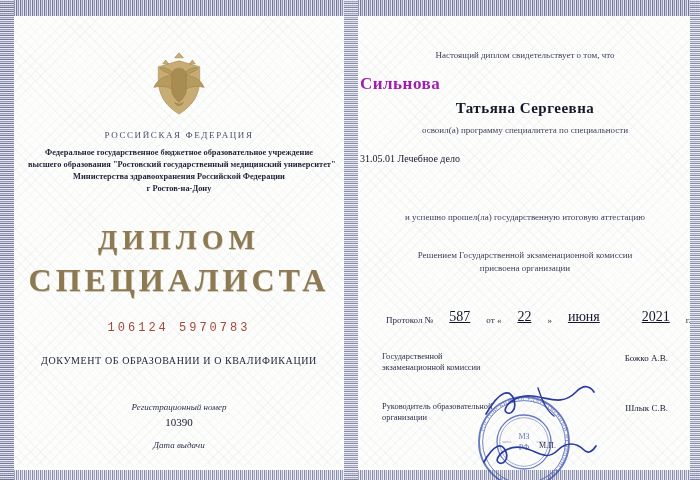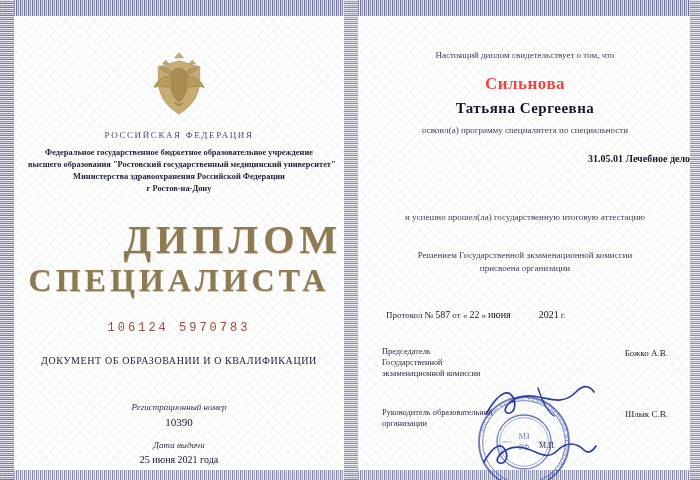--- a/index.html
+++ b/index.html
@@ -118,27 +118,26 @@
   .org-block {
     font-size: 8.4px;
     line-height: 12px;
     font-weight: bold;
     color: #1f2338;
     padding: 0 12px;
   }
   .org-block div { white-space: nowrap; }
   .title-main {
     margin-top: 24px;
-    font-size: 40px;
+    font-size: 28px;
     letter-spacing: 5px;
     font-weight: bold;
     color: #8d7a52;
     line-height: 42px;
     text-shadow: 0.5px 0.5px 0 rgba(120,100,60,.35);
-    text-align: right;
   }
   .title-sub {
     font-size: 32px;
     letter-spacing: 4px;
     font-weight: bold;
     color: #8d7a52;
     line-height: 38px;
     text-shadow: 0.5px 0.5px 0 rgba(120,100,60,.35);
   }
   .serial {
@@ -183,56 +182,55 @@
     top: 16px; left: 360px;
     width: 330px; height: 448px;
     color: #2c2f45;
   }
   .r-line {
     text-align: center;
     font-size: 9px;
     color: #3a3e58;
   }
   .r-name {
-    text-align: center;
     font-size: 17px;
     font-weight: bold;
-    color: #ef4444;
+    color: #a21caf;
     letter-spacing: .5px;
   }
   .r-name2 {
     text-align: center;
     font-size: 15px;
     font-weight: bold;
     color: #14172a;
     letter-spacing: .5px;
   }
   .r-spec {
-    text-align: right;
+    text-align: left;
     font-size: 10px;
     color: #14172a;
-    font-weight: bold;
   }
   .r-qual {
     text-align: center;
     font-size: 10px;
     color: #14172a;
   }
   .proto-row {
     display: flex;
     align-items: flex-end;
     font-size: 9px;
     color: #2b2f48;
     padding: 0 26px;
   }
   .proto-row .lbl { white-space: nowrap; }
   .proto-row .val {
-    font-size: 10px;
+    font-size: 14px;
     color: #14172a;
-    margin: 0 2px;
+    margin: 0 16px;
+    text-decoration: underline;
   }
   .sign-row {
     display: flex;
     justify-content: space-between;
     align-items: flex-start;
     padding: 0 22px;
     font-size: 8.4px;
     line-height: 11px;
     color: #2b2f48;
   }
@@ -321,21 +319,20 @@
     <div class="title-sub">СПЕЦИАЛИСТА</div>
 
     <div class="serial">106124  5970783</div>
 
     <div class="doc-kind">ДОКУМЕНТ ОБ ОБРАЗОВАНИИ И О КВАЛИФИКАЦИИ</div>
 
     <div class="reg-label">Регистрационный номер</div>
     <div class="reg-number">10390</div>
 
     <div class="date-label">Дата выдачи</div>
-    <div class="date-value">25 июня 2021 года</div>
   </div>
 
   <div class="right-page">
 
     <div class="r-line" style="margin-top:34px">Настоящий диплом свидетельствует о том, что</div>
 
     <div class="r-name" style="margin-top:14px">Сильнова</div>
     <div class="r-name2" style="margin-top:6px">Татьяна Сергеевна</div>
 
     <div class="r-line" style="margin-top:8px">освоил(а) программу специалитета по специальности</div>
@@ -354,21 +351,20 @@
       <span class="lbl">от «</span>
       <span class="val">22</span>
       <span class="lbl">»</span>
       <span class="val">июня</span>
       <span class="val" style="margin-left:26px">2021</span>
       <span class="lbl">г.</span>
     </div>
 
     <div class="sign-row" style="margin-top:26px">
       <div class="role">
-        <div>Председатель</div>
         <div>Государственной</div>
         <div>экзаменационной комиссии</div>
       </div>
       <div class="who">Божко А.В.</div>
     </div>
 
     <div class="sign-row" style="margin-top:28px">
       <div class="role">
         <div>Руководитель образовательной</div>
         <div>организации</div>

